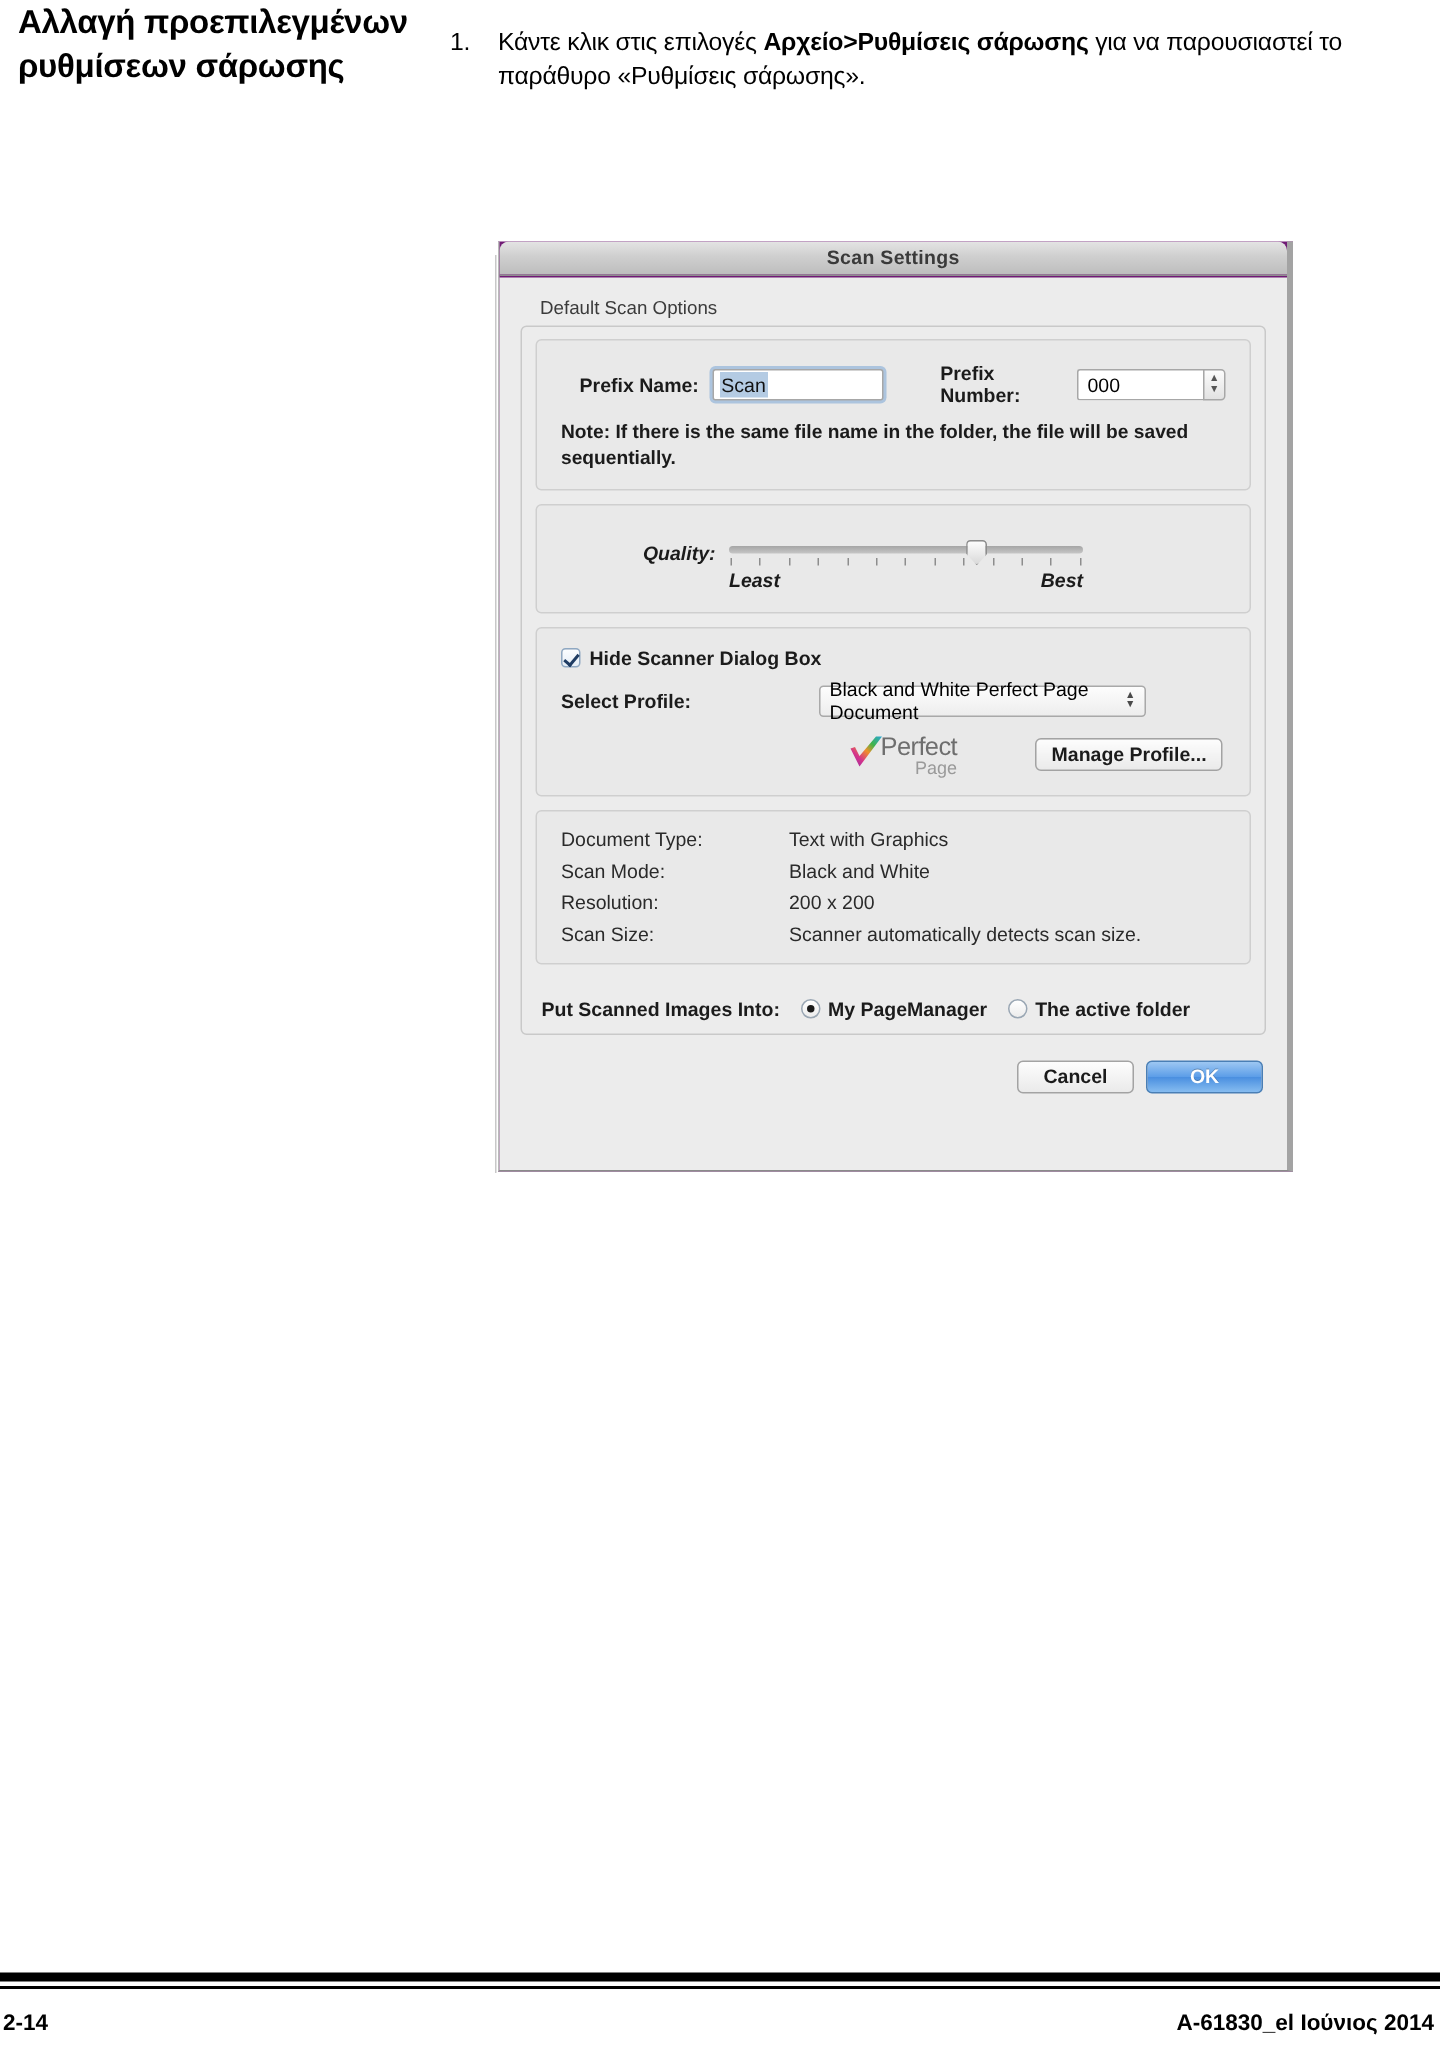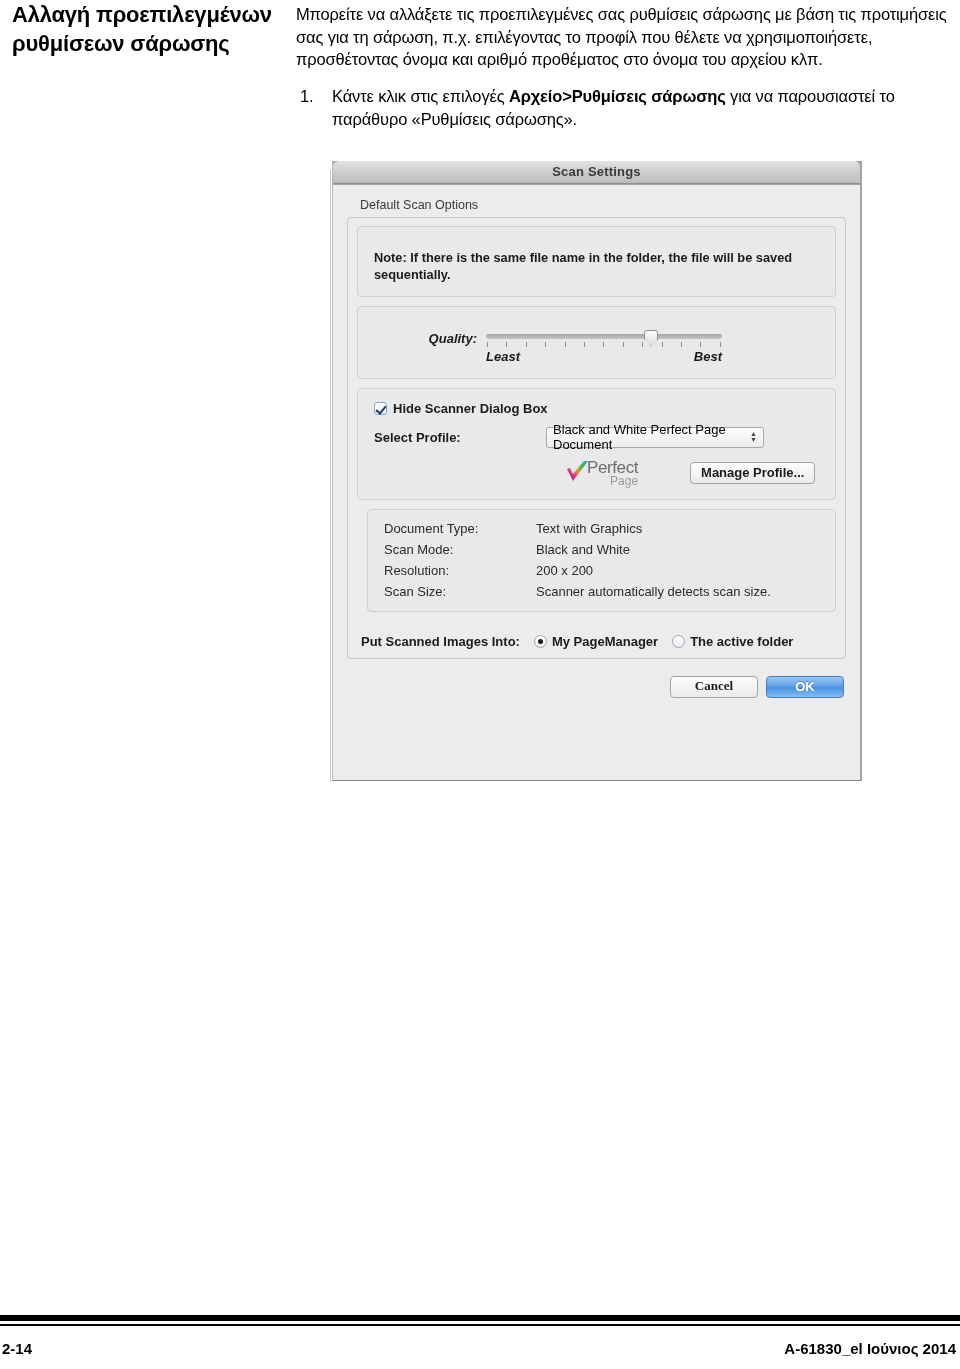--- a/index.html
+++ b/index.html
@@ -77,23 +77,23 @@
     width: 2px; height: 570px;
     background: #b5b5b5;
     opacity: .45;
   }
 
   
   .shot {
     position: absolute;
     left: 332px; top: 161px;
     width: 530px; height: 620px;
-    background: #a3a3a3;
+    background: #701a75;
     border-left: 1px solid #b9b9b9;
-    border-right: 2px solid #a3a3a3;
+    border-right: 4px solid #a3a3a3;
     border-bottom: 1px solid #8a8a8a;
   }
 
   .titlebar {
     height: 23px;
     background: linear-gradient(to bottom, #e4e4e4 0%, #cfcfcf 45%, #bdbdbd 100%);
     border-top-left-radius: 6px;
     border-top-right-radius: 6px;
     border-bottom: 1px solid #8e8e8e;
     position: relative;
@@ -290,21 +290,21 @@
     font-size: 13px;
     font-weight: bold;
     color: #1b1b1b;
     padding: 3px 10px 4px 10px;
     height: 22px;
     display:flex; align-items:center; justify-content:center;
   }
   .btn-manage { margin-left: 52px; }
 
   
-  .p4 { padding: 11px 16px 12px 16px; margin-left: 10px; }
+  .p4 { padding: 11px 16px 12px 16px; }
   .sum-row { display:flex; margin-bottom: 6px; }
   .sum-row:last-child { margin-bottom: 0; }
   .sum-k { width: 152px; font-size: 13px; color:#2a2a2a; }
   .sum-v { font-size: 13px; color:#2a2a2a; }
 
   
   .put-row {
     display:flex; align-items:center;
     margin-top: 22px; padding-left: 4px;
   }
@@ -321,21 +321,21 @@
     position:absolute; left:3px; top:3px;
     width:5px; height:5px; border-radius:50%;
     background:#1b1b1b;
   }
   .radio-label { font-size: 13px; font-weight: bold; color:#1b1b1b; }
 
   .btn-row {
     display:flex; justify-content:flex-end; align-items:center;
     margin-top: 17px; padding-right: 2px; gap: 8px;
   }
-  .btn-cancel { width: 88px; font-family: Liberation Serif, serif; }
+  .btn-cancel { width: 78px; }
   .btn-ok {
     width: 78px;
     background: linear-gradient(to bottom,#9dc7f2 0%,#5b9de8 50%,#4a8fe0 51%,#86bcf0 100%);
     border: 1px solid #4a7fb5;
     color: #ffffff;
     text-shadow: 0 -1px 0 rgba(0,0,0,.25);
   }
 
   
   .rule-thick {
@@ -362,21 +362,20 @@
   }
 </style>
 </head>
 <body>
 
 <div class="page">
 
   <div class="heading">Αλλαγή προεπιλεγμένων ρυθμίσεων σάρωσης</div>
 
   <div class="bodycol">
-    <p class="intro">Μπορείτε να αλλάξετε τις προεπιλεγμένες σας ρυθμίσεις σάρωσης με βάση τις προτιμήσεις σας για τη σάρωση, π.χ. επιλέγοντας το προφίλ που θέλετε να χρησιμοποιήσετε, προσθέτοντας όνομα και αριθμό προθέματος στο όνομα του αρχείου κλπ.</p>
 
     <ul class="steplist">
       <li class="step">
         <span class="step-num">1.</span><span>Κάντε κλικ στις επιλογές </span><span class="b">Αρχείο&gt;Ρυθμίσεις σάρωσης</span><span> για να παρουσιαστεί το παράθυρο «Ρυθμίσεις σάρωσης».</span>
       </li>
     </ul>
   </div>
 
   <div class="scan-artifact"></div>
   <div class="scan-artifact2"></div>
@@ -387,20 +386,36 @@
       <div class="titlebar-text">Scan Settings</div>
     </div>
 
     <div class="dialog-body">
 
       <div class="group-label">Default Scan Options</div>
 
       <div class="outer-box">
 
         <div class="panel p1">
+          <div class="row">
+            <div class="lbl pfx-name-lbl">Prefix Name:</div>
+            <div class="txtfield">
+              <span class="sel-text">Scan</span>
+            </div>
+            <div class="lbl pfx-num-lbl">Prefix Number:</div>
+            <div class="stepper-wrap">
+              <div class="numfield">
+                <span>000</span>
+              </div>
+              <div class="stepper">
+                <i>▲</i>
+                <i>▼</i>
+              </div>
+            </div>
+          </div>
           <div class="note">Note: If there is the same file name in the folder, the file will be saved sequentially.</div>
         </div>
 
         <div class="panel p2">
 
           <div class="row q-row">
             <div class="lbl q-lbl">Quality:</div>
             <div class="slider-area">
               <div class="track"></div>
               <div class="thumb" style="left: 70%;"></div>

